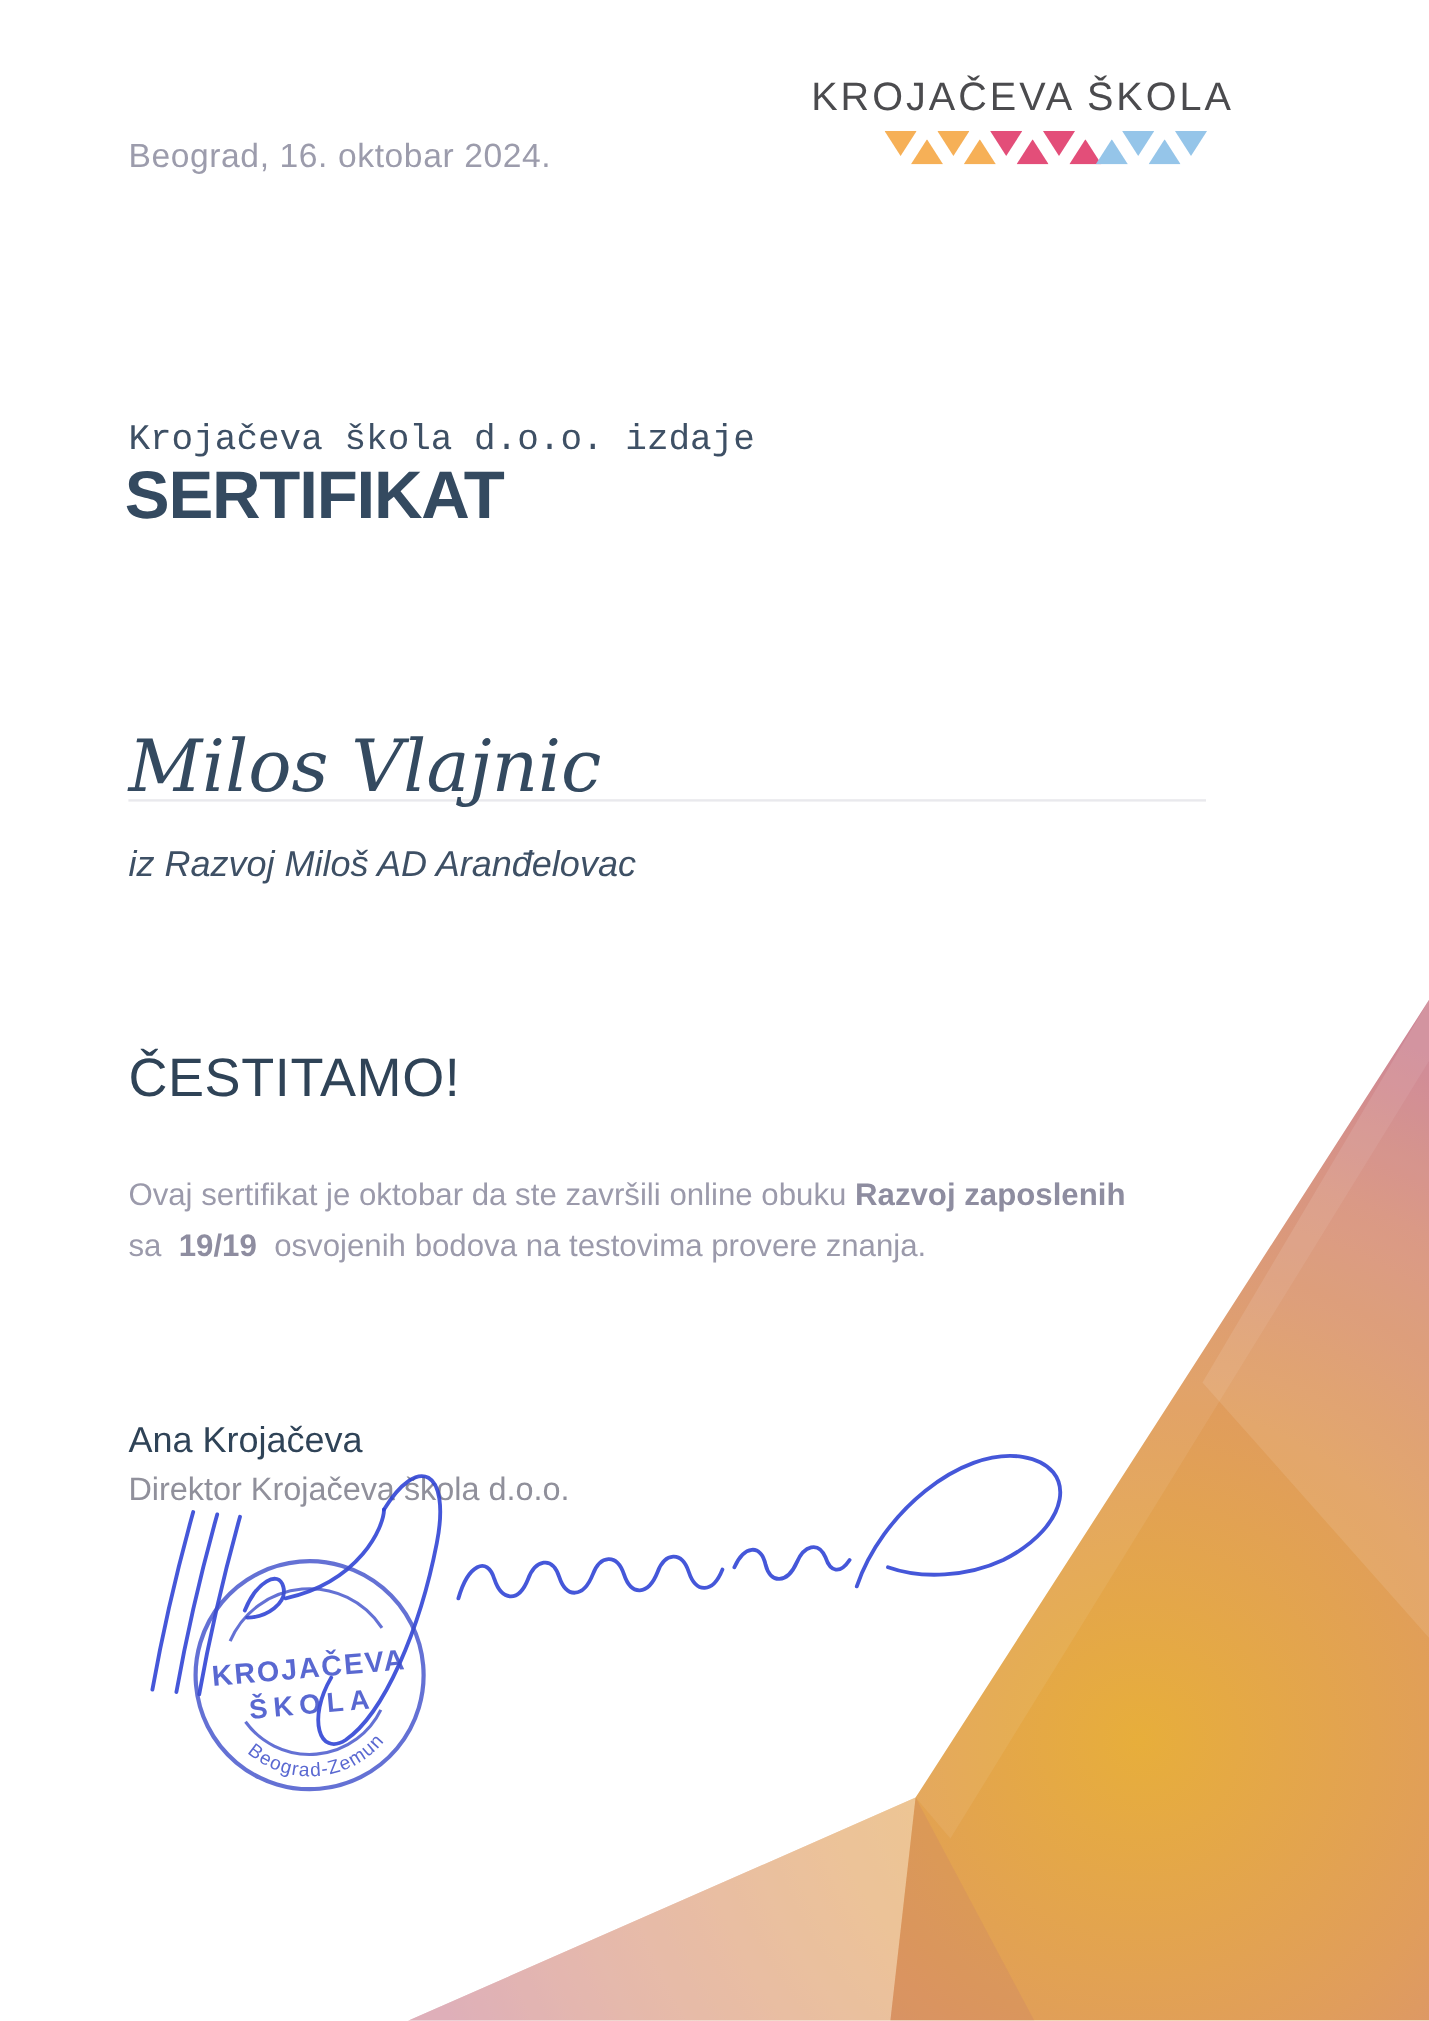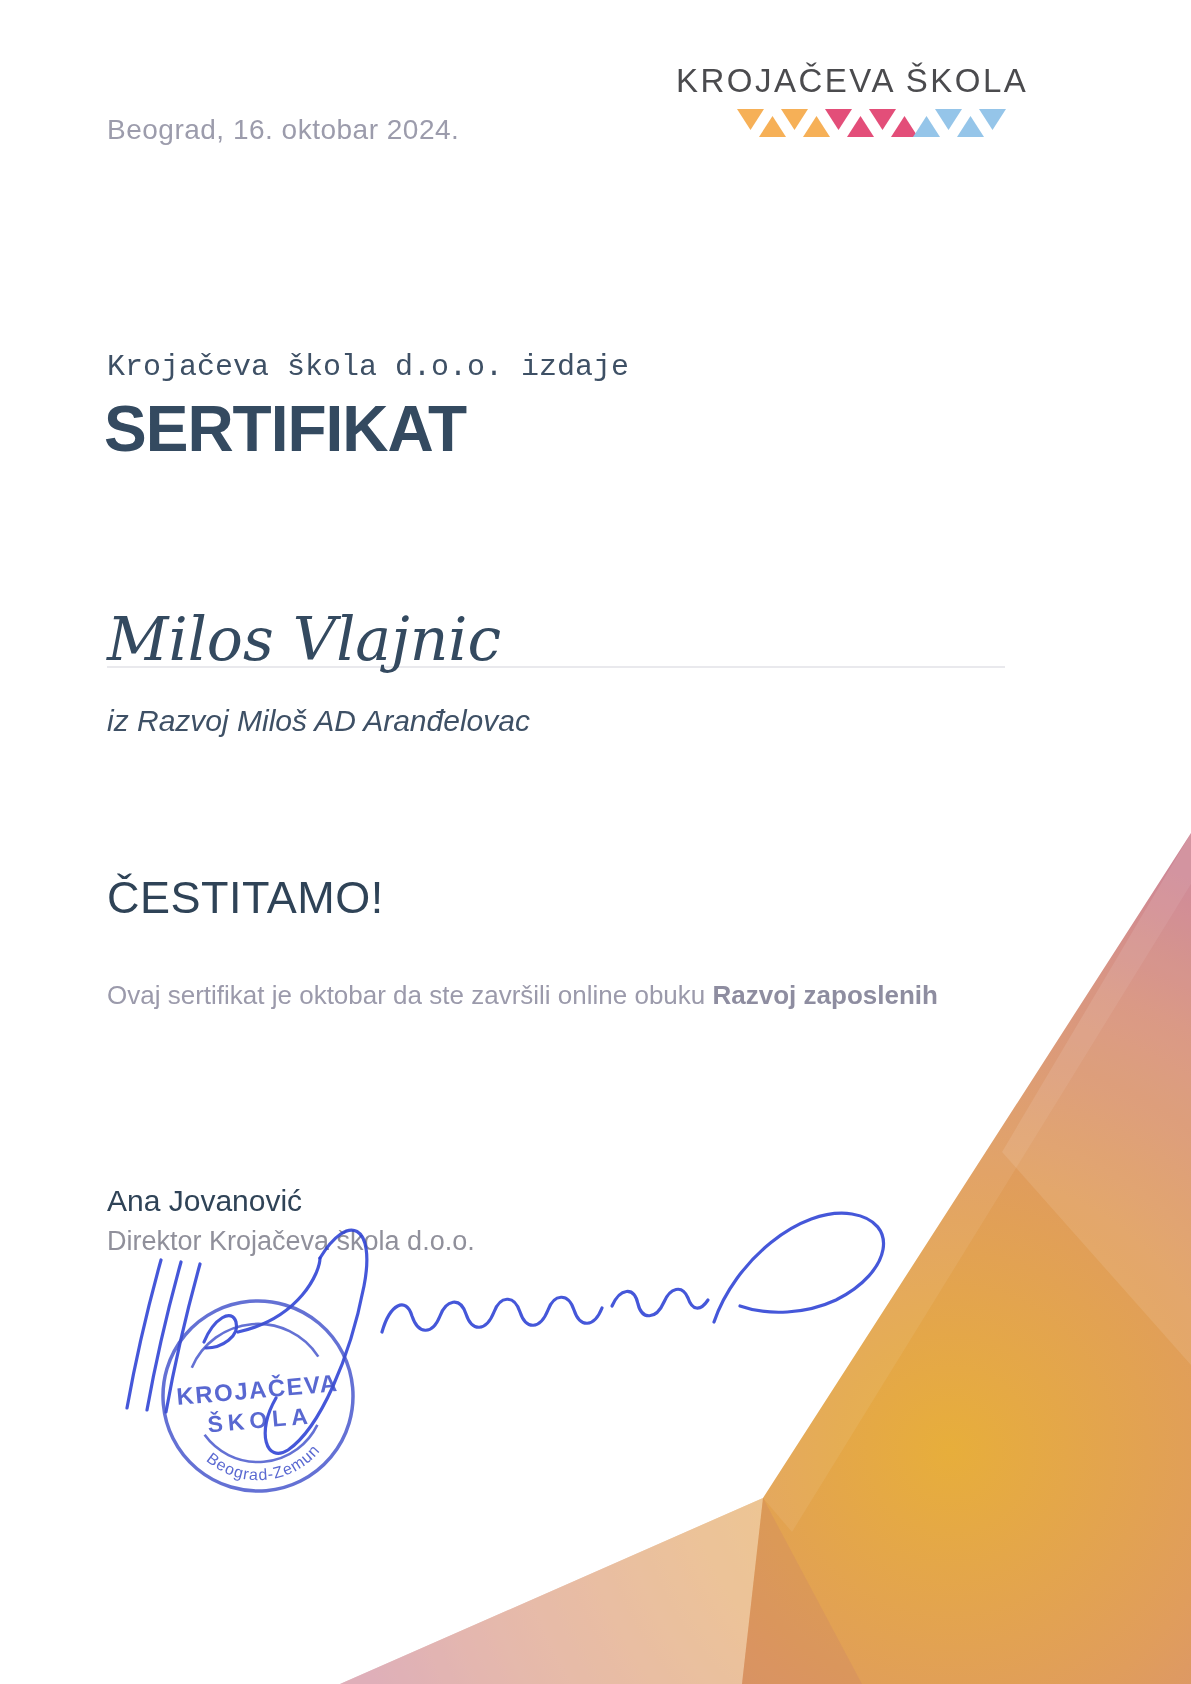--- a/index.html
+++ b/index.html
@@ -20,22 +20,22 @@
   .tri-strip{margin-top:9px;display:flex;justify-content:flex-end;height:29px;}
   .tri{display:inline-block;width:27px;height:21px;margin-left:-5px;}
   .tri.down{clip-path:polygon(0 0,100% 0,50% 100%);}
   .tri.up{clip-path:polygon(50% 0,0 100%,100% 100%);transform:translateY(7px);}
   
   .issuer-line{
     position:absolute;left:107px;top:350px;
     font-size:30px;color:var(--slate);font-family:Liberation Mono, monospace;
   }
   .cert-title{
-    position:absolute;left:104px;top:392px;
-    font-size:64px;font-weight:800;letter-spacing:-1px;color:var(--title-navy);text-align:right;
+    position:absolute;left:104px;top:380px;
+    font-size:56px;font-weight:800;letter-spacing:-1px;color:var(--title-navy);text-align:right;
   }
   
   .recipient-name{
     position:absolute;left:107px;top:604px;
     font-family:"DejaVu Serif",serif;font-style:italic;
     font-size:60px;color:var(--title-navy);z-index:2;
   }
   .name-underline{
     position:absolute;left:107px;top:666px;width:898px;height:2px;
     background:var(--underline-gray);
@@ -124,23 +124,23 @@
 
     <div class="issuer-line">Krojačeva škola d.o.o. izdaje</div>
     <div class="cert-title">SERTIFIKAT</div>
 
     <div class="recipient-name">Milos Vlajnic</div>
     <div class="name-underline"></div>
     <div class="recipient-origin">iz Razvoj Miloš AD Aranđelovac</div>
 
     <div class="congrats">ČESTITAMO!</div>
 
-    <p class="body-par"><span>Ovaj sertifikat je oktobar da ste završili online obuku </span><b>Razvoj zaposlenih</b></p>
+    <p class="body-par"><span>Ovaj sertifikat je oktobar da ste završili online obuku </span><b>Razvoj zaposlenih</b><span class="body-line2"><span>sa  </span><b>19/19</b><span>  osvojenih bodova na testovima provere znanja.</span></span></p>
 
-    <div class="signer-name">Ana Jovanović</div>
+    <div class="signer-name">Ana Krojačeva</div>
     <div class="signer-title">Direktor Krojačeva škola d.o.o.</div>
   </div>
 
   <svg class="ink" width="1191" height="1684" viewBox="0 0 1191 1684" aria-hidden="true">
 
     <g>
       <path class="sig-path" d="M127,1408 C137,1352 151,1296 161,1260"></path>
       <path class="sig-path" d="M147,1410 C157,1354 171,1298 181,1262"></path>
       <path class="sig-path" d="M166,1412 C176,1356 190,1300 200,1264"></path>
       <path class="sig-path" d="M204,1342 C214,1318 232,1308 236,1322 C240,1336 222,1348 206,1348"></path>

